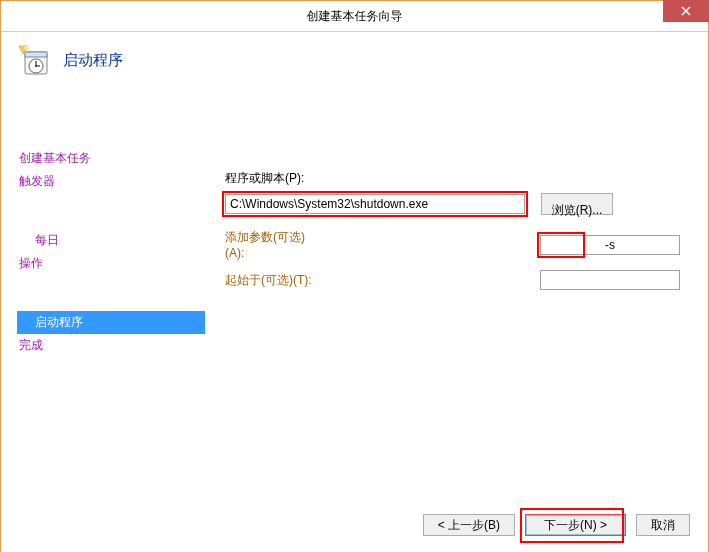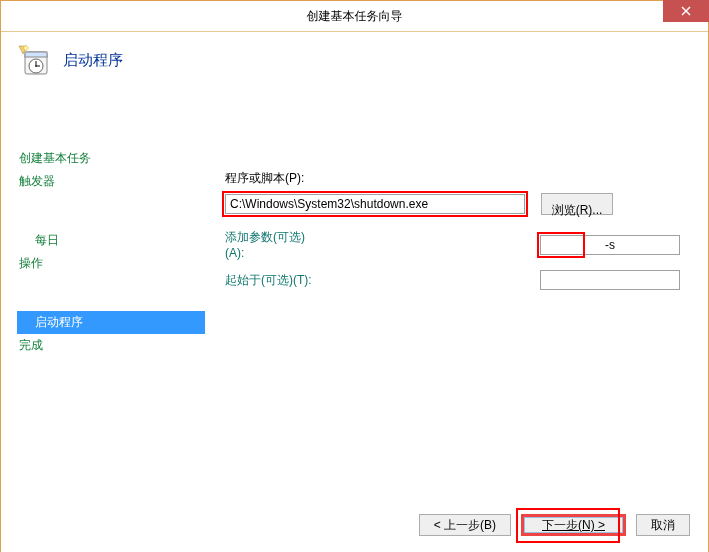--- a/index.html
+++ b/index.html
@@ -72,21 +72,21 @@
   }
   .sidebar {
     position: absolute;
     left: 16px;
     top: 115px;
     width: 188px;
   }
   .sidebar-item {
     padding: 3px 6px 3px 2px;
     font-size: 12px;
-    color: #15803d;
+    color: #a21caf;
   }
   .sidebar-sub {
     padding: 3px 6px 3px 18px;
     margin-top: 36px;
   }
   .sidebar-selected {
     background: #3399ff;
     color: #fff;
   }
   .content {
@@ -96,21 +96,21 @@
     width: 470px;
   }
   .row {
     display: flex;
     align-items: center;
     margin-bottom: 10px;
   }
   .row-label {
     width: 95px;
     font-size: 12px;
-    color: #0f766e;
+    color: #a16207;
   }
   .field-wrap {
     position: relative;
   }
   .text-input {
     border: 1px solid #a0a0a0;
     background: #fff;
     height: 20px;
     padding: 0 4px;
     font-size: 12px;
@@ -164,23 +164,22 @@
     border: 1px solid #acacac;
     font-size: 12px;
     font-family: inherit;
     cursor: pointer;
     padding: 0 14px;
   }
   .btn-next-wrap {
     position: relative;
   }
   .btn-def {
-    border: 3px solid #ef4444;
+    border: 1px solid #ef4444;
     box-shadow: inset 0 0 0 1px rgba(74,144,217,0.5);
-    text-decoration: underline;
   }
 </style>
 </head>
 <body>
 
 <div class="window">
 
   <div class="titlebar">
     <div class="titlebar-title">创建基本任务向导</div>
     <div class="close-btn">

